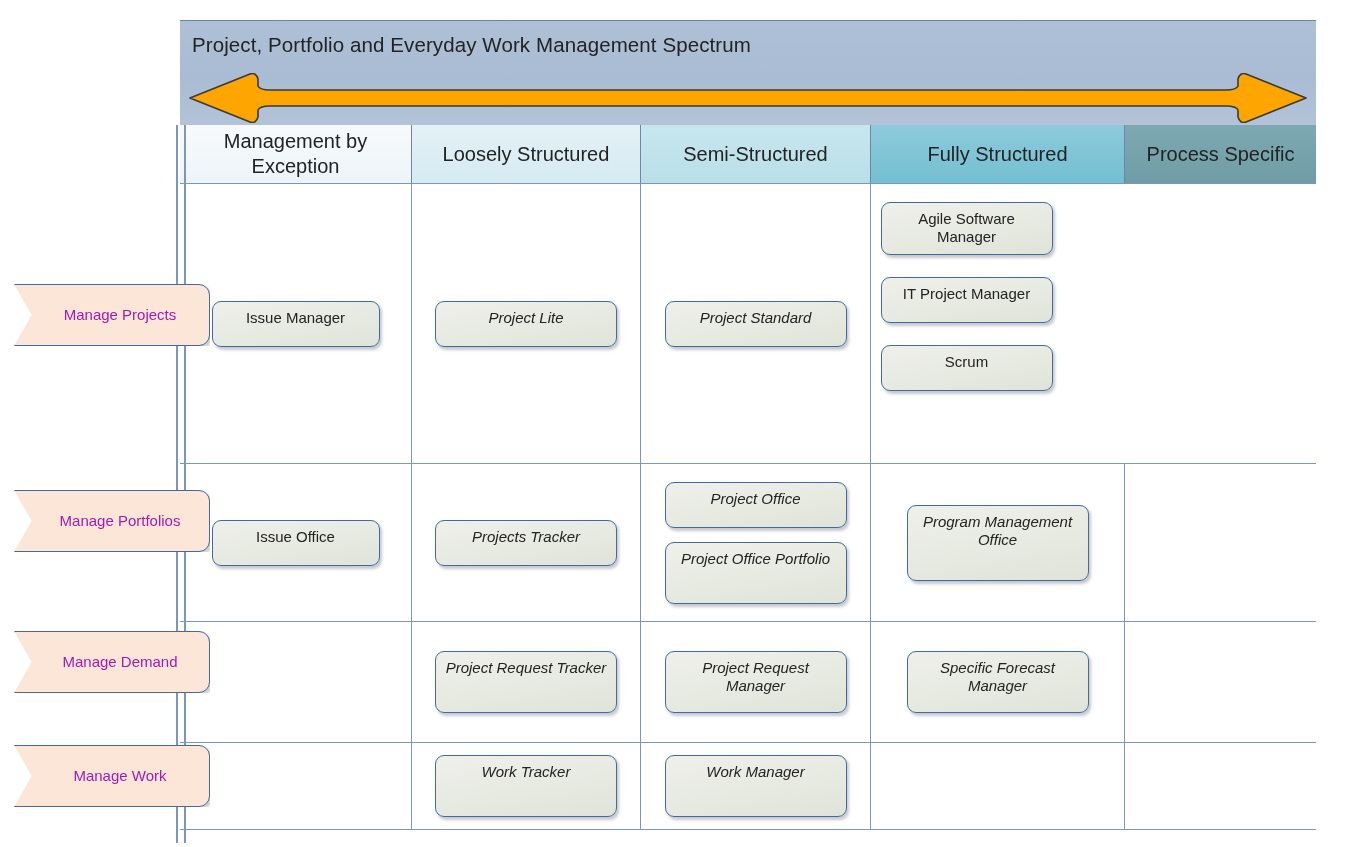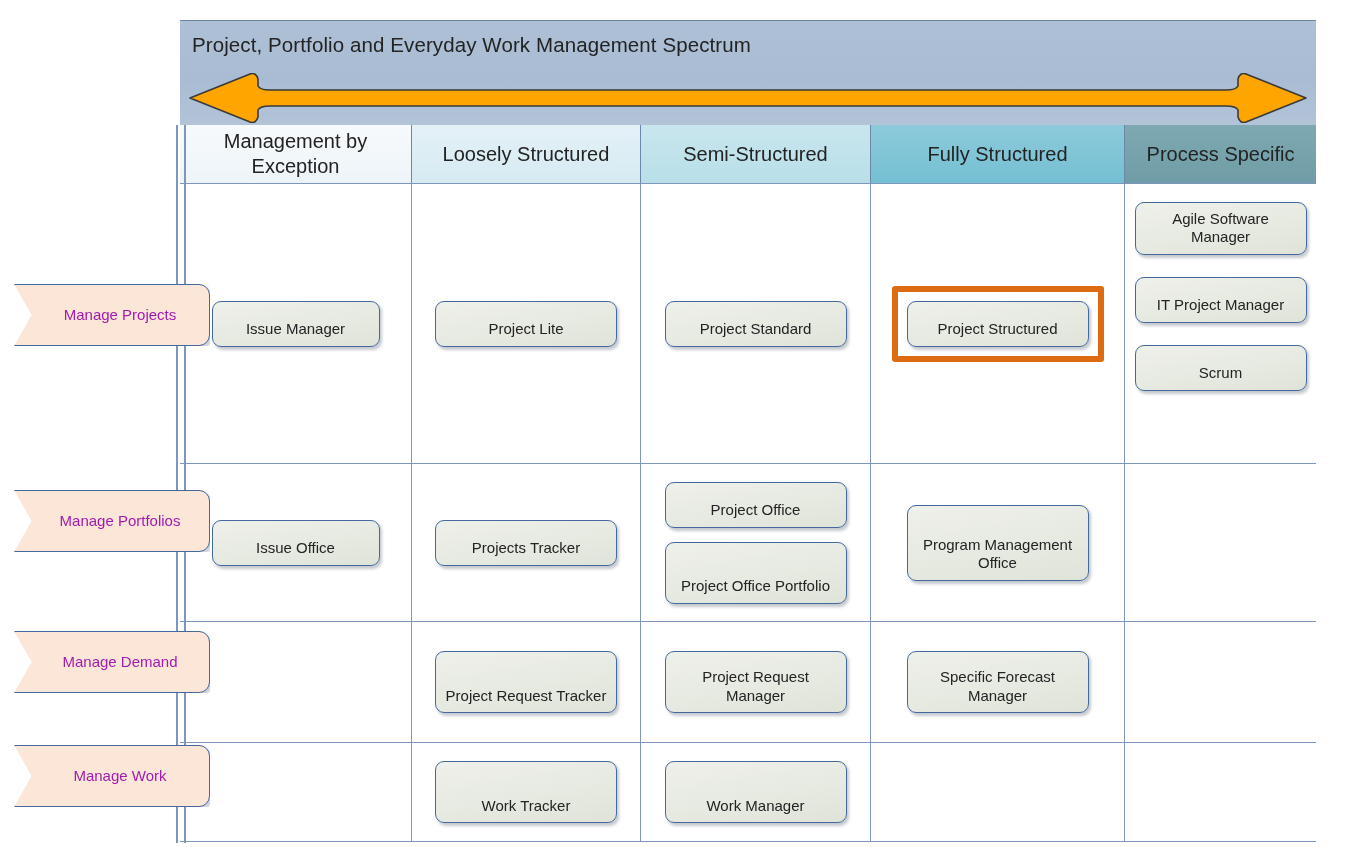--- a/index.html
+++ b/index.html
@@ -89,21 +89,21 @@
     position: absolute;
     left: 0;
     width: 100%;
     display: flex;
     border-top: 1.6px solid #7c97bb;
     box-sizing: border-box;
   }
   #row-0 { top: 0;    height: 280px; }
   #row-1 { top: 280px; height: 158px; }
   #row-2 { top: 438px; height: 121px; }
-  #row-3 { top: 559px; height: 100px; border-bottom: 1.6px solid #7c97bb; }
+  #row-3 { top: 559px; height: 88px; border-bottom: 1.6px solid #7c97bb; }
 
   .cell {
     box-sizing: border-box;
     border-right: 1.6px solid #7c97bb;
     display: flex;
     flex-direction: column;
     align-items: center;
     justify-content: center;
     gap: 24px;
     padding: 4px 10px;
@@ -127,27 +127,27 @@
     position: relative;
     background: linear-gradient(170deg, #eef0ea 0%, #e7eae1 55%, #dfe3d8 100%);
     border: 1.4px solid #44699e;
     border-radius: 9px;
     box-shadow: 2px 2.5px 3px rgba(90,100,115,.35);
     font-size: 15px;
     line-height: 1.22;
     color: #232323;
     text-align: center;
     display: flex;
-    align-items: flex-end;
+    align-items: flex-start;
     justify-content: center;
     padding: 7px 8px;
     box-sizing: border-box;
   }
   .node.w-sm  { width: 168px; min-height: 46px; }
-  .node.w-md  { width: 182px; min-height: 46px; }
+  .node.w-md  { width: 182px; min-height: 46px; font-style: italic; }
   .node.w-lg  { width: 196px; min-height: 46px; }
   .node.h-tall { min-height: 62px; }
 
   
   .highlight-frame {
     padding: 9px;
     border: 6px solid #dd6b12;
     border-radius: 3px;
     background: #ffffff;
     display: inline-flex;
@@ -239,27 +239,20 @@
       <div class="cell" style="width:229px">
         <div class="node w-md">
           <span>Project Lite</span>
         </div>
       </div>
       <div class="cell" style="width:230px">
         <div class="node w-md">
           <span>Project Standard</span>
         </div>
       </div>
-      <div class="cell" style="width:254px">
-        <div class="highlight-frame">
-          <div class="node w-md">
-            <span>Project Structured</span>
-          </div>
-        </div>
-      </div>
       <div class="cell top-stack" style="width:191px">
         <div class="node w-lg" style="width:172px">
           <span>Agile Software Manager</span>
         </div>
         <div class="node w-lg" style="width:172px">
           <span>IT Project Manager</span>
         </div>
         <div class="node w-lg" style="width:172px">
           <span>Scrum</span>
         </div>

